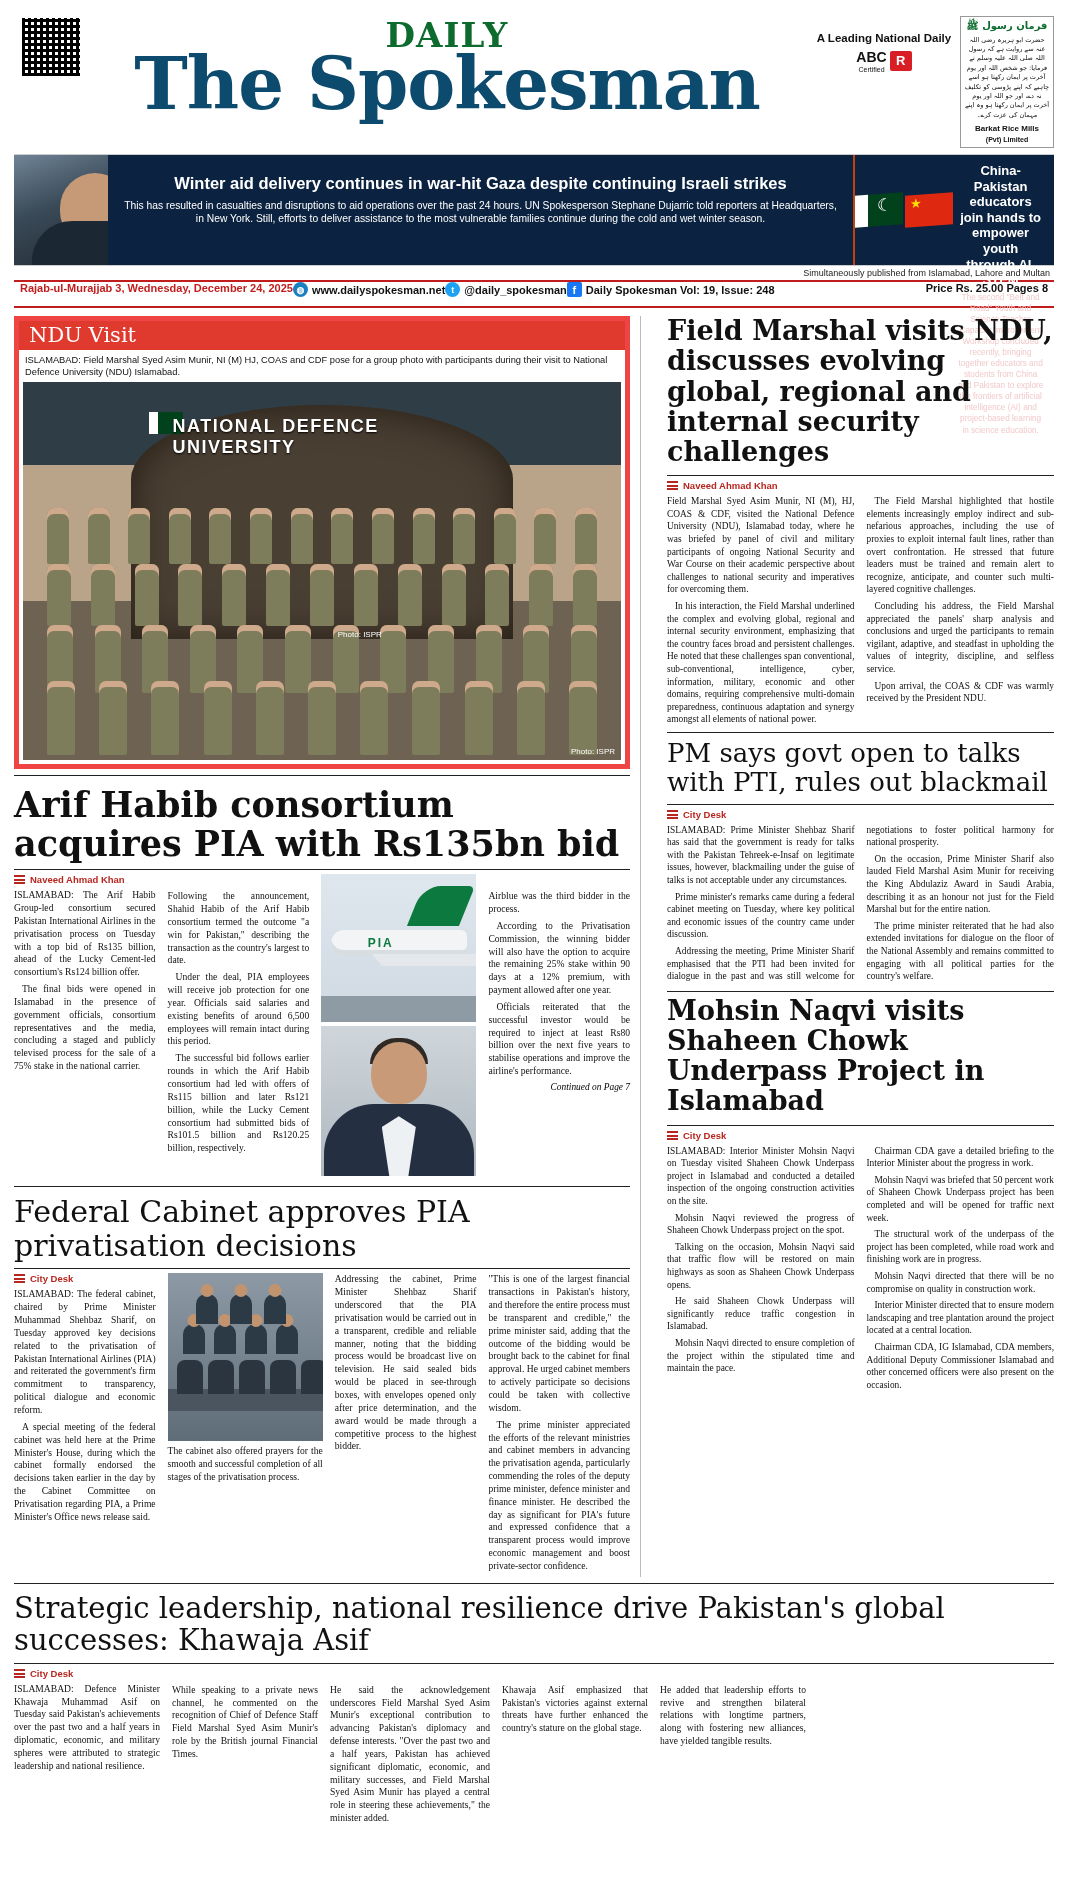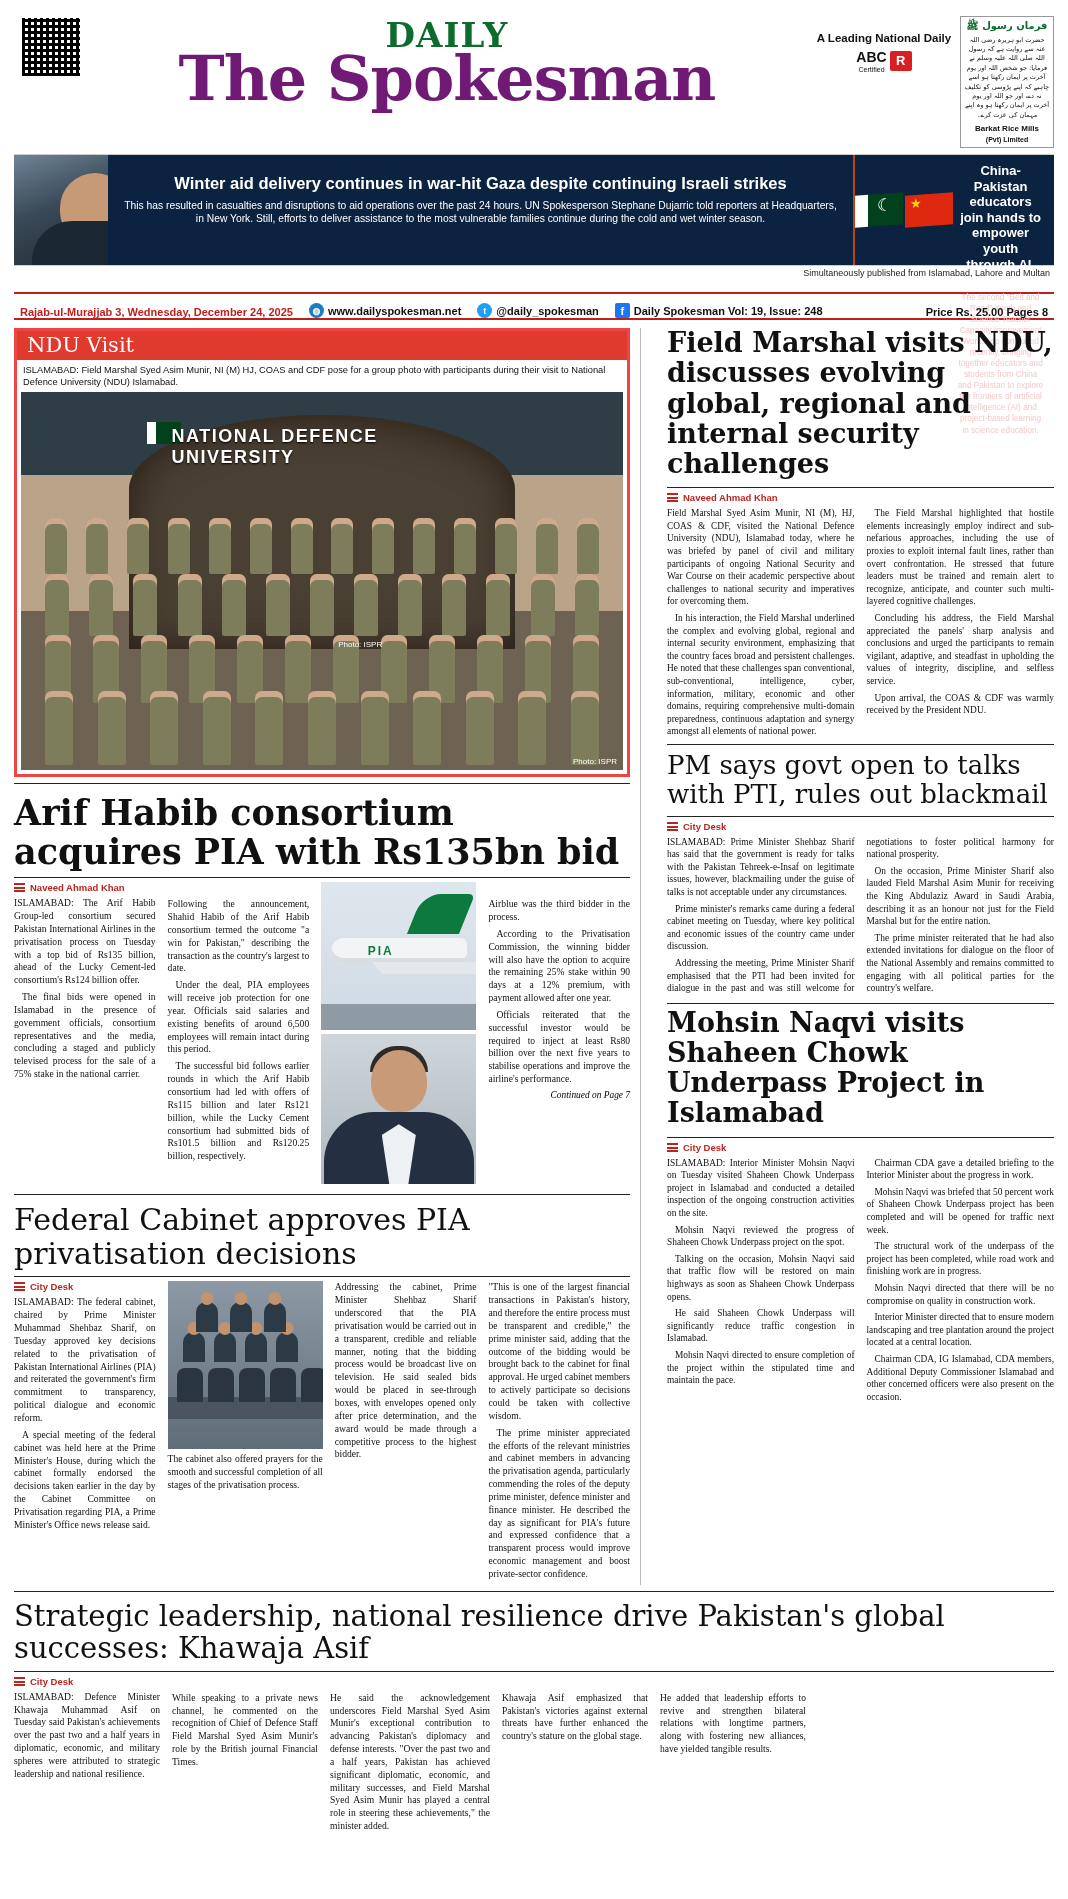--- a/index.html
+++ b/index.html
@@ -44,23 +44,23 @@
     font-weight: bold;
     font-size: 34px;
     color: #0d6b2e;
     letter-spacing: 1px;
     line-height: 1;
     margin-top: 2px;
   }
   .spokesman-word {
     font-family: "DejaVu Serif", serif;
     font-weight: bold;
-    font-size: 62px;
+    font-size: 72px;
     line-height: 0.95;
-    color: #701a75;
+    color: #0c4a6e;
     letter-spacing: -1px;
     margin-top: -2px;
     text-align: center;
   }
   .masthead-right {
     flex: 0 0 auto;
     width: 240px;
     display: flex;
     gap: 6px;
     align-items: flex-start;
@@ -255,28 +255,28 @@
     color: #222;
     padding: 2px 4px 0 0;
   }
 
   
   .infobar {
     border-top: 2px solid #c21d1d;
     border-bottom: 2px solid #c21d1d;
     height: 28px;
     display: flex;
-    align-items: flex-end;
-    gap: 16px;
+    align-items: flex-start;
+    gap: 0;
     padding: 0 6px;
     font-family: "Liberation Sans", sans-serif;
     font-size: 11px;
     font-weight: bold;
     color: #111;
-    margin-top: 14px;
+    margin-top: 2px;
   }
   .infobar .date { color: #c21d1d; }
   .ib-item { display: flex; align-items: center; gap: 4px; }
   .circ {
     width: 15px; height: 15px; border-radius: 50%;
     display: inline-flex; align-items: center; justify-content: center;
     color: #fff; font-size: 9px;
   }
   .circ.globe { background: #1a7fc1; }
   .circ.tw { background: #1da1f2; }
@@ -294,21 +294,21 @@
     margin-top: 8px;
   }
   .col-left { width: 616px; flex: 0 0 616px; }
   .col-right {
     flex: 1 1 auto;
     border-left: 1px solid #bbb;
     padding-left: 26px;
   }
 
   
-  .ndu-box { border: 3px solid #ef4444; }
+  .ndu-box { border: 5px solid #ef4444; }
   .ndu-label {
     background: #e0392e;
     color: #fff;
     font-family: "DejaVu Serif", serif;
     font-size: 21px;
     padding: 2px 10px 3px;
     font-weight: normal;
   }
   .ndu-cap {
     font-family: "Liberation Sans", sans-serif;

